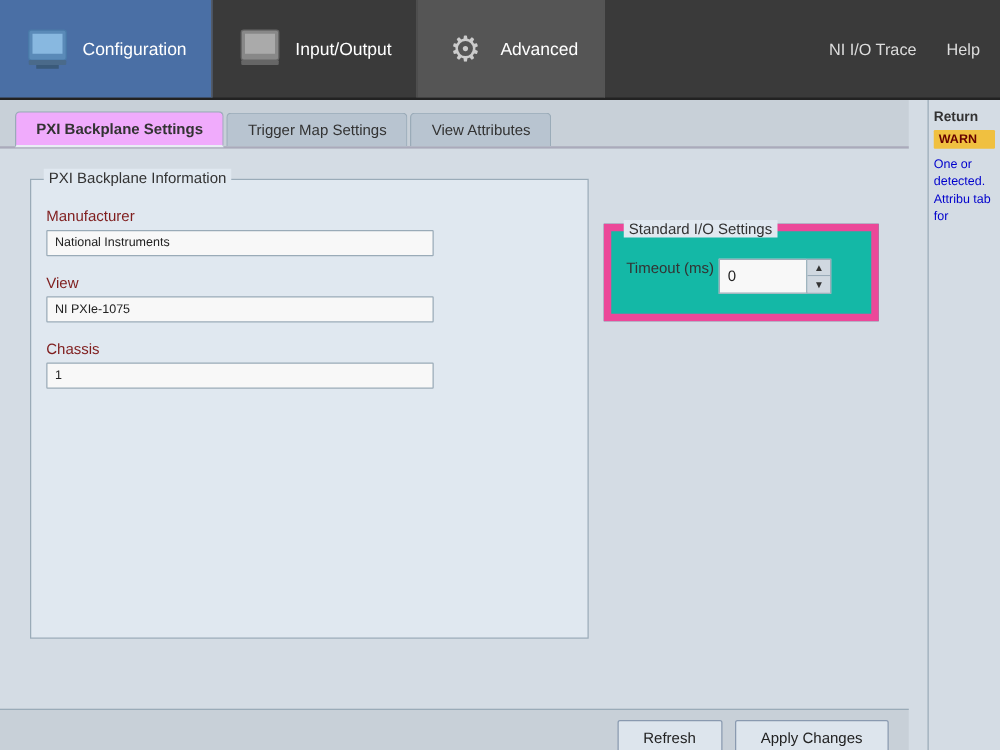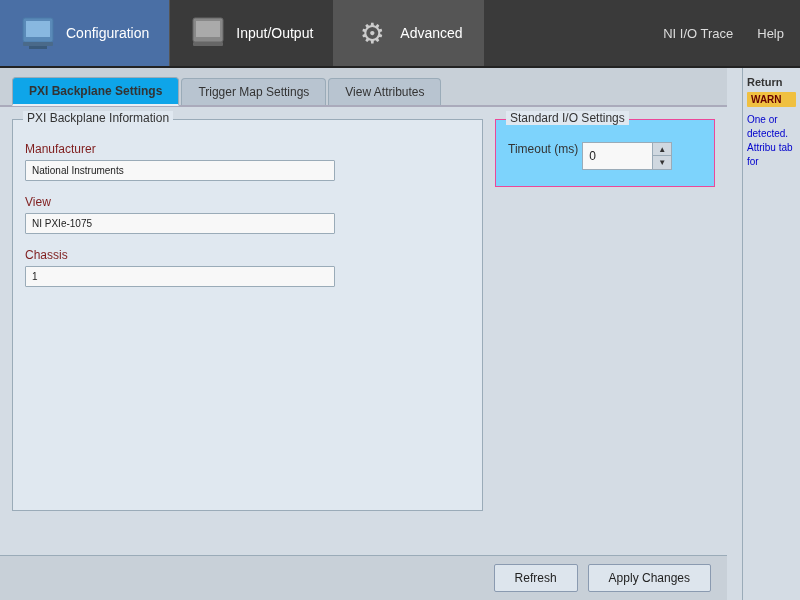--- a/index.html
+++ b/index.html
@@ -10,21 +10,21 @@
       font-family: 'Segoe UI', Tahoma, Arial, sans-serif;
       font-size: 13px;
       overflow: hidden;
     }
 
     
     .toolbar {
       display: flex;
       align-items: stretch;
       background: #3a3a3a;
-      height: 68px;
+      height: 80px;
       border-bottom: 2px solid #222;
     }
     .toolbar-item {
       display: flex;
       flex-direction: row;
       align-items: center;
       padding: 0 20px;
       gap: 10px;
       color: #fff;
       font-size: 14px;
@@ -88,32 +88,32 @@
       background: #b8c4d0;
       border: 1px solid #9aabb8;
       border-bottom: none;
       border-radius: 4px 4px 0 0;
       cursor: pointer;
       font-size: 12px;
       color: #333;
       white-space: nowrap;
     }
     .tab.active {
-      background: #0ea5e9;
+      background: #f0abfc;
       font-weight: 600;
       border-bottom: 2px solid #e8eef4;
       position: relative;
       top: 1px;
     }
 
     
     .content-panel {
       display: flex;
       flex: 1;
-      padding: 12px;
+      padding: 24px;
       gap: 12px;
       background: #d4dce4;
       overflow: hidden;
     }
 
     
     .left-section {
       flex: 1;
       display: flex;
       flex-direction: column;
@@ -162,24 +162,25 @@
 
     
     .right-section {
       width: 220px;
       display: flex;
       flex-direction: column;
       gap: 0;
     }
 
     .io-groupbox {
-      border: 1px solid #ec4899;
-      background: #7dd3fc;
+      border: 6px solid #ec4899;
+      background: #14b8a6;
       padding: 8px 12px 16px 12px;
       position: relative;
+      margin-top: 36px;
     }
     .io-groupbox-title {
       position: absolute;
       top: -9px;
       left: 10px;
       background: #e0e8f0;
       padding: 0 4px;
       font-size: 12px;
       color: #333;
       font-weight: 500;

